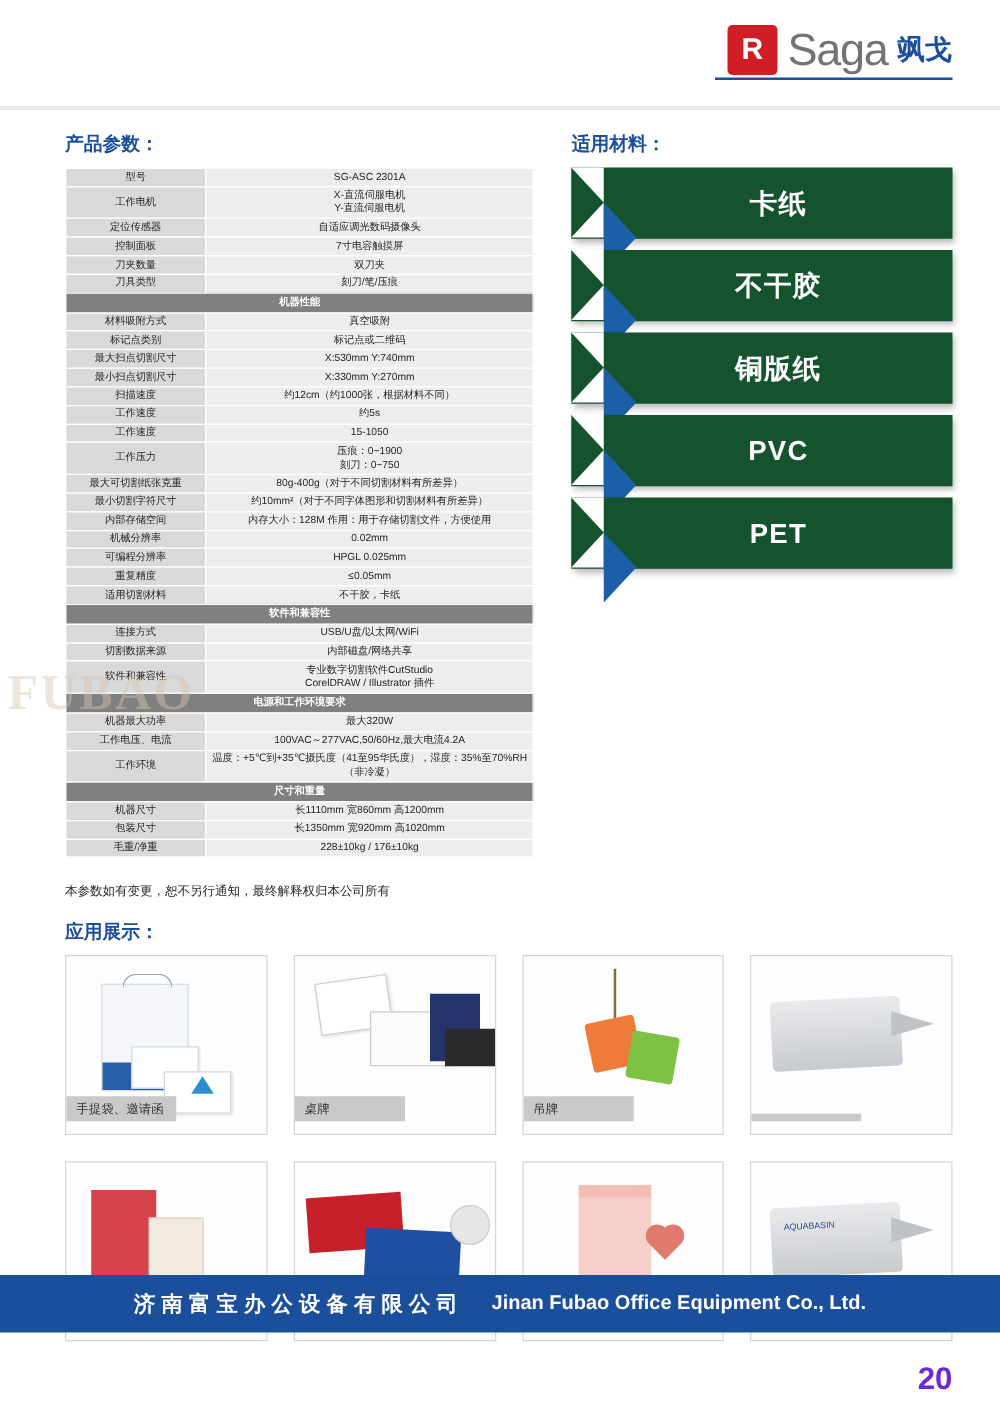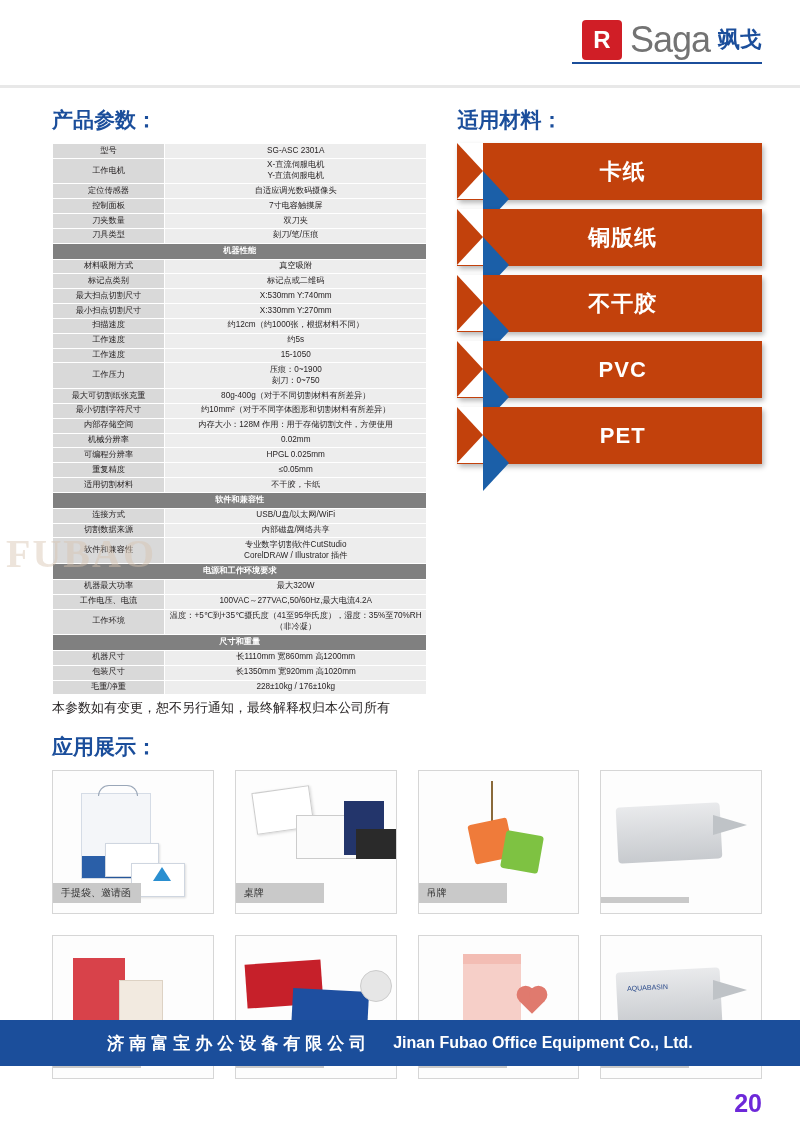--- a/index.html
+++ b/index.html
@@ -56,21 +56,21 @@
     position: absolute;
     right: 38px;
     top: 62px;
     width: 190px;
     height: 2px;
     background: #1b4e9b;
   }
 
   
   .sec-title {
-    font-size: 21px;
+    font-size: 15px;
     font-weight: bold;
     color: #1b4e9b;
     margin: 0 0 9px 0;
   }
 
   
   .content {
     padding: 18px 38px 0 52px;
     display: flex;
     gap: 0;
@@ -108,31 +108,31 @@
     text-align: center;
     padding: 2px 3px;
   }
   tr.head td.lbl, tr.head td.val {
     font-weight: normal;
   }
   tr.head td.lbl { background: #d9d9d9; }
   tr.head td.val { background: #ededed; }
   .two-line span { display: block; }
   .note {
-    font-size: 13px;
+    font-size: 10px;
     color: #231f20;
-    margin-top: 4px;
+    margin-top: 20px;
   }
 
   
   .materials { display: flex; flex-direction: column; gap: 9px; margin-top: 2px; }
   .mat {
     position: relative;
     height: 57px;
-    background: #c2410c;
+    background: #14532d;
     display: flex;
     align-items: center;
     justify-content: center;
     box-shadow: 2px 3px 5px rgba(0,0,0,0.28);
   }
   .mat .txt {
     color: #ffffff;
     font-size: 22px;
     font-weight: bold;
     letter-spacing: 1px;
@@ -431,27 +431,27 @@
         <div class="mat">
           <span class="notch">
             <span class="notch-in"></span>
           </span>
           <span class="txt">卡纸</span>
         </div>
         <div class="mat">
           <span class="notch">
             <span class="notch-in"></span>
           </span>
-          <span class="txt">铜版纸</span>
+          <span class="txt">不干胶</span>
         </div>
         <div class="mat">
           <span class="notch">
             <span class="notch-in"></span>
           </span>
-          <span class="txt">不干胶</span>
+          <span class="txt">铜版纸</span>
         </div>
         <div class="mat">
           <span class="notch">
             <span class="notch-in"></span>
           </span>
           <span class="txt">PVC</span>
         </div>
         <div class="mat">
           <span class="notch">
             <span class="notch-in"></span>

